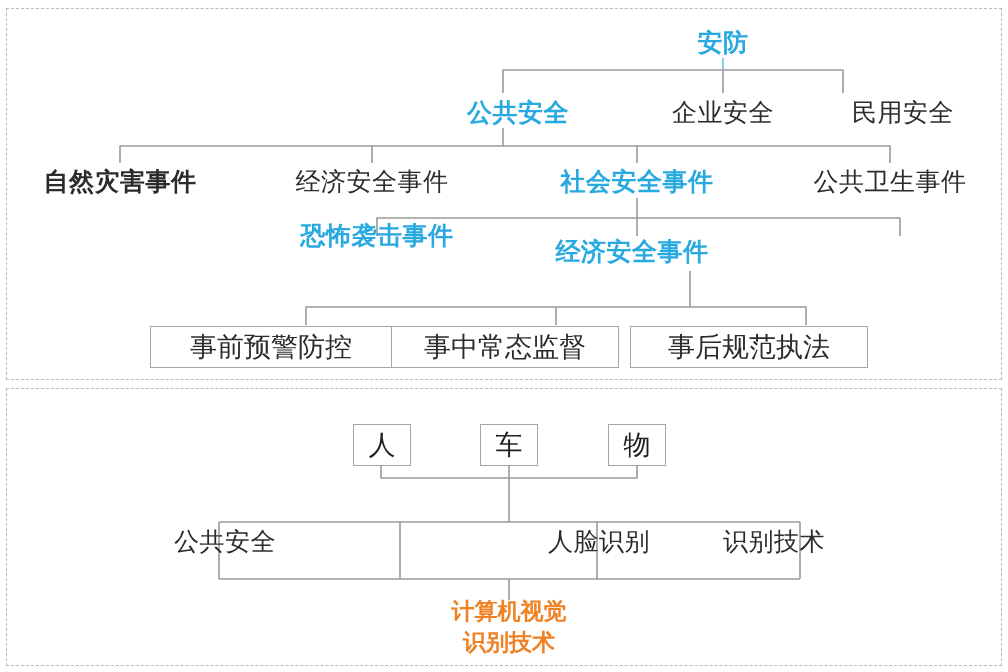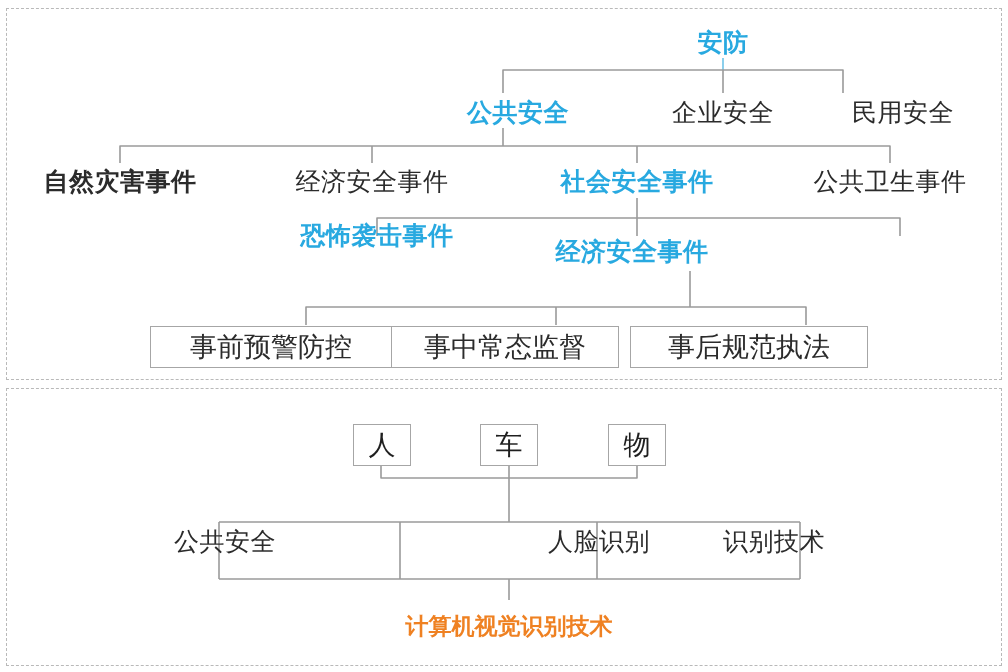--- a/index.html
+++ b/index.html
@@ -75,21 +75,21 @@
     font-size: 27px;
     color: #2b2b2b;
   }
   .glyphbox {
     border: 1px solid #a6a6a6;
     background: #ffffff;
     font-size: 27px;
     color: #1f1f1f;
   }
   .stack {
-    flex-direction: row;
+    flex-direction: column;
   }
 </style>
 </head>
 <body>
 
 <div id="canvas">
 
   <div class="panel" id="panel-top"></div>
   <div class="panel" id="panel-bottom"></div>
 

